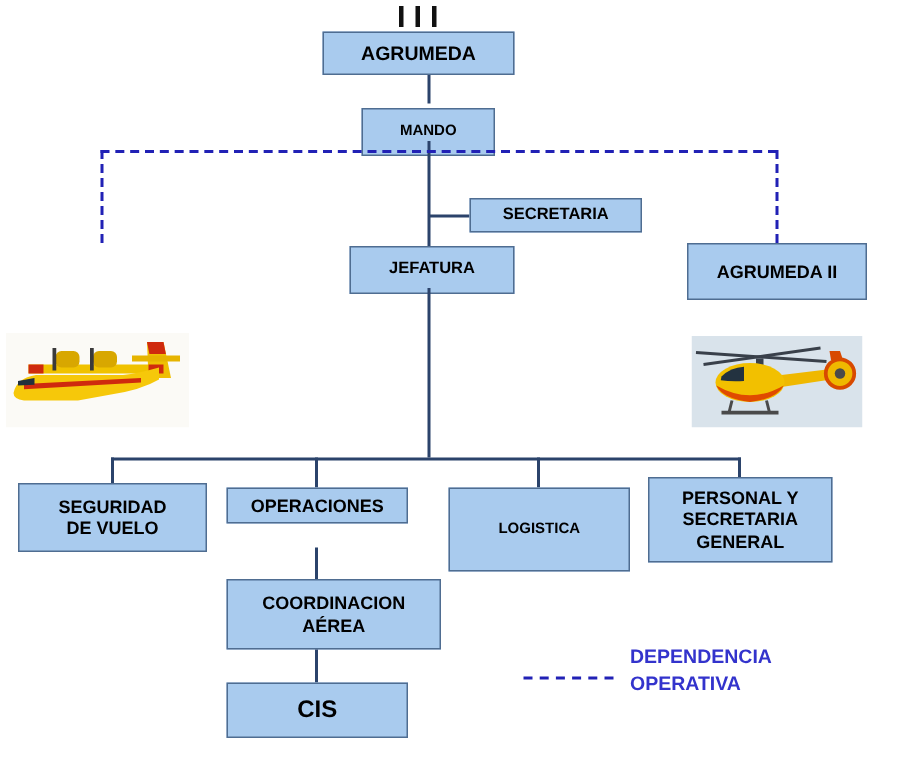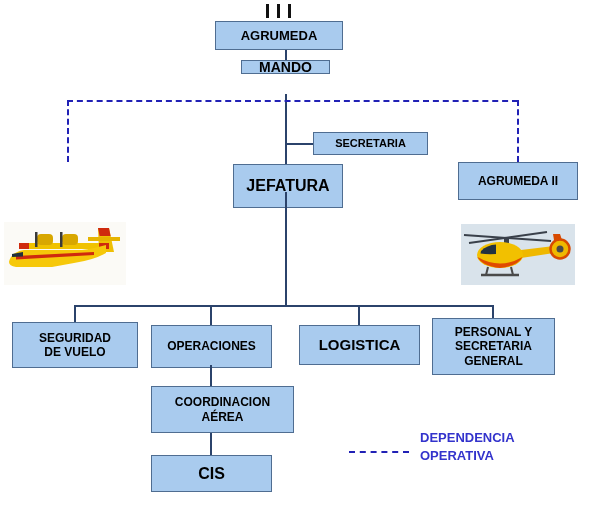--- a/index.html
+++ b/index.html
@@ -49,31 +49,31 @@
 <div class="canvas">
 
   <div>
     <div class="tick" style="left:266px"></div>
     <div class="tick" style="left:277px"></div>
     <div class="tick" style="left:288px"></div>
   </div>
 
   <div class="box" style="left:215px;top:21px;width:128px;height:29px;font-size:13px">AGRUMEDA</div>
   <div class="vline" style="left:285px;top:50px;height:19px"></div>
-  <div class="box" style="left:241px;top:60px;width:89px;height:14px;font-size:14px">MANDO</div>
+  <div class="box" style="left:241px;top:72px;width:89px;height:32px;font-size:10px">MANDO</div>
   <div class="vline" style="left:285px;top:94px;height:70px"></div>
 
   <div class="dashh" style="left:67px;top:100px;width:451px"></div>
   <div class="dashv" style="left:67px;top:100px;height:62px"></div>
   <div class="dashv" style="left:517px;top:100px;height:62px"></div>
 
   <div class="hline" style="left:286px;top:143px;width:27px"></div>
   <div class="box" style="left:313px;top:132px;width:115px;height:23px;font-size:11px">SECRETARIA</div>
 
-  <div class="box" style="left:233px;top:164px;width:110px;height:44px;font-size:16px">JEFATURA</div>
+  <div class="box" style="left:233px;top:164px;width:110px;height:32px;font-size:11px">JEFATURA</div>
   <div class="box" style="left:458px;top:162px;width:120px;height:38px;font-size:12px">AGRUMEDA II</div>
 
   <div class="photo" style="left:4px;top:222px;width:122px;height:63px">
     <svg viewBox="0 0 122 63" xmlns="http://www.w3.org/2000/svg" preserveAspectRatio="none">
       <rect width="122" height="63" fill="#fbfaf6"></rect>
       <path d="M94 6 L105 6 L110 30 L95 30 Z" fill="#efbf04"></path>
       <path d="M94 6 L105 6 L106.6 14 L95.6 14 Z" fill="#cf2a0e"></path>
       <rect x="84" y="15" width="32" height="4" fill="#e6b400"></rect>
       <rect x="15" y="21" width="90" height="6" fill="#f0c200"></rect>
       <rect x="15" y="21" width="10" height="6" fill="#cf2a0e"></rect>
@@ -109,22 +109,22 @@
 
   <div class="vline" style="left:285px;top:192px;height:113px"></div>
   <div class="hline" style="left:74px;top:305px;width:420px"></div>
   <div class="vline" style="left:74px;top:305px;height:17px"></div>
   <div class="vline" style="left:210px;top:305px;height:20px"></div>
   <div class="vline" style="left:358px;top:305px;height:20px"></div>
   <div class="vline" style="left:492px;top:305px;height:13px"></div>
 
   <div class="box" style="left:12px;top:322px;width:126px;height:46px;font-size:12px">SEGURIDAD
 DE VUELO</div>
-  <div class="box" style="left:151px;top:325px;width:121px;height:43px;font-size:12px">OPERACIONES</div>
-  <div class="box" style="left:299px;top:325px;width:121px;height:40px;font-size:15px">LOGISTICA</div>
+  <div class="box" style="left:151px;top:325px;width:121px;height:24px;font-size:12px">OPERACIONES</div>
+  <div class="box" style="left:299px;top:325px;width:121px;height:56px;font-size:10px">LOGISTICA</div>
   <div class="box" style="left:432px;top:318px;width:123px;height:57px;font-size:12px">PERSONAL Y
 SECRETARIA
 GENERAL</div>
 
   <div class="vline" style="left:210px;top:365px;height:21px"></div>
   <div class="box" style="left:151px;top:386px;width:143px;height:47px;font-size:12px">COORDINACION
 AÉREA</div>
   <div class="vline" style="left:210px;top:433px;height:22px"></div>
   <div class="box" style="left:151px;top:455px;width:121px;height:37px;font-size:16px">CIS</div>
 

